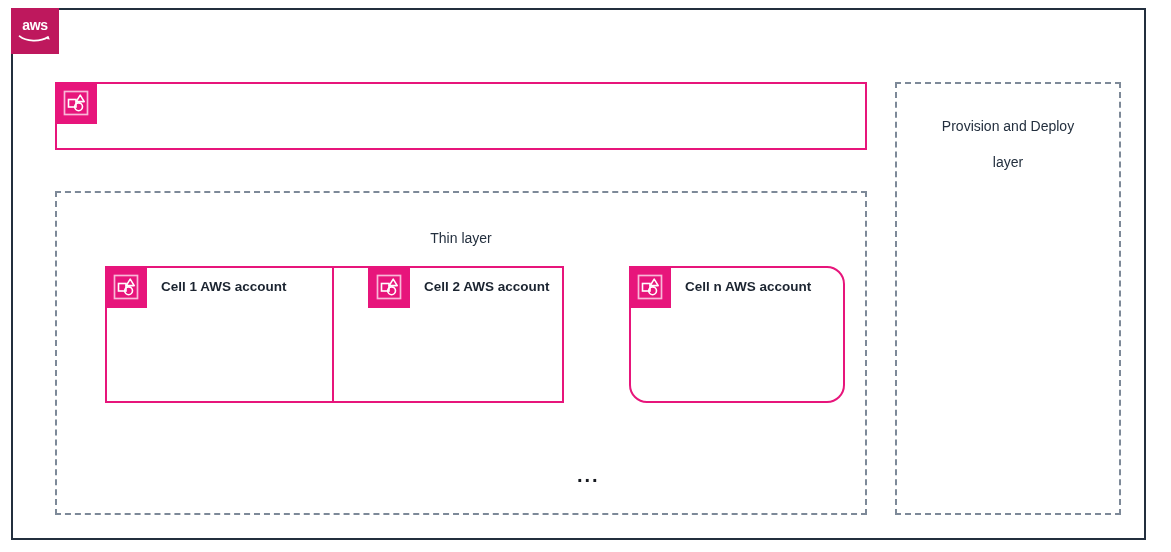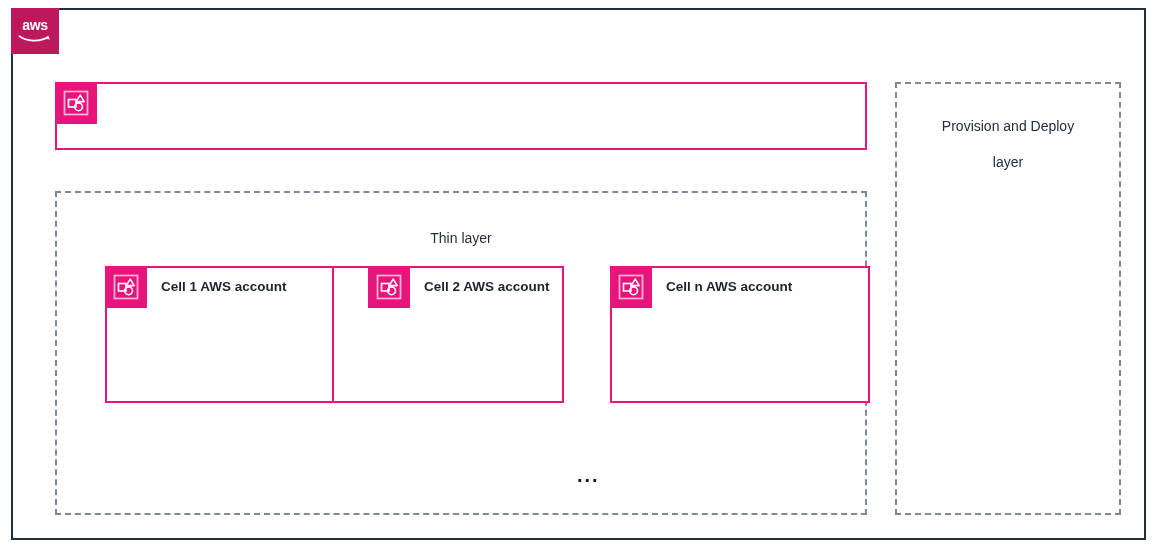--- a/index.html
+++ b/index.html
@@ -198,21 +198,21 @@
             <path d="M17.2 5.2 L 21.2 11.6 L 13.2 11.6 Z" fill="none" stroke="#ffffff" stroke-width="1.6" stroke-linejoin="round"></path>
             <circle cx="15.6" cy="16.8" r="3.9" fill="none" stroke="#ffffff" stroke-width="1.6"></circle>
           </svg>
         </span>
         <span class="pink-box-label">Cell 2 AWS account</span>
       </div>
     </div>
 
     <div id="cells-ellipsis" style="left:520px; top:272px;">...</div>
 
-    <div class="pink-box" style="left:553px; top:73px; width:260px; height:137px;">
+    <div class="pink-box" style="left:572px; top:73px; width:216px; height:137px;border-radius:18px;">
       <div class="pink-box-header">
         <span class="pink-icon-tile">
           <svg width="26" height="26" viewBox="0 0 26 26">
             <rect x="1.5" y="1.5" width="23" height="23" fill="none" stroke="#f9b8d8" stroke-width="1.7"></rect>
             <rect x="5.5" y="9.5" width="7.5" height="7.5" fill="none" stroke="#ffffff" stroke-width="1.6"></rect>
             <path d="M17.2 5.2 L 21.2 11.6 L 13.2 11.6 Z" fill="none" stroke="#ffffff" stroke-width="1.6" stroke-linejoin="round"></path>
             <circle cx="15.6" cy="16.8" r="3.9" fill="none" stroke="#ffffff" stroke-width="1.6"></circle>
           </svg>
         </span>
         <span class="pink-box-label">Cell n AWS account</span>

